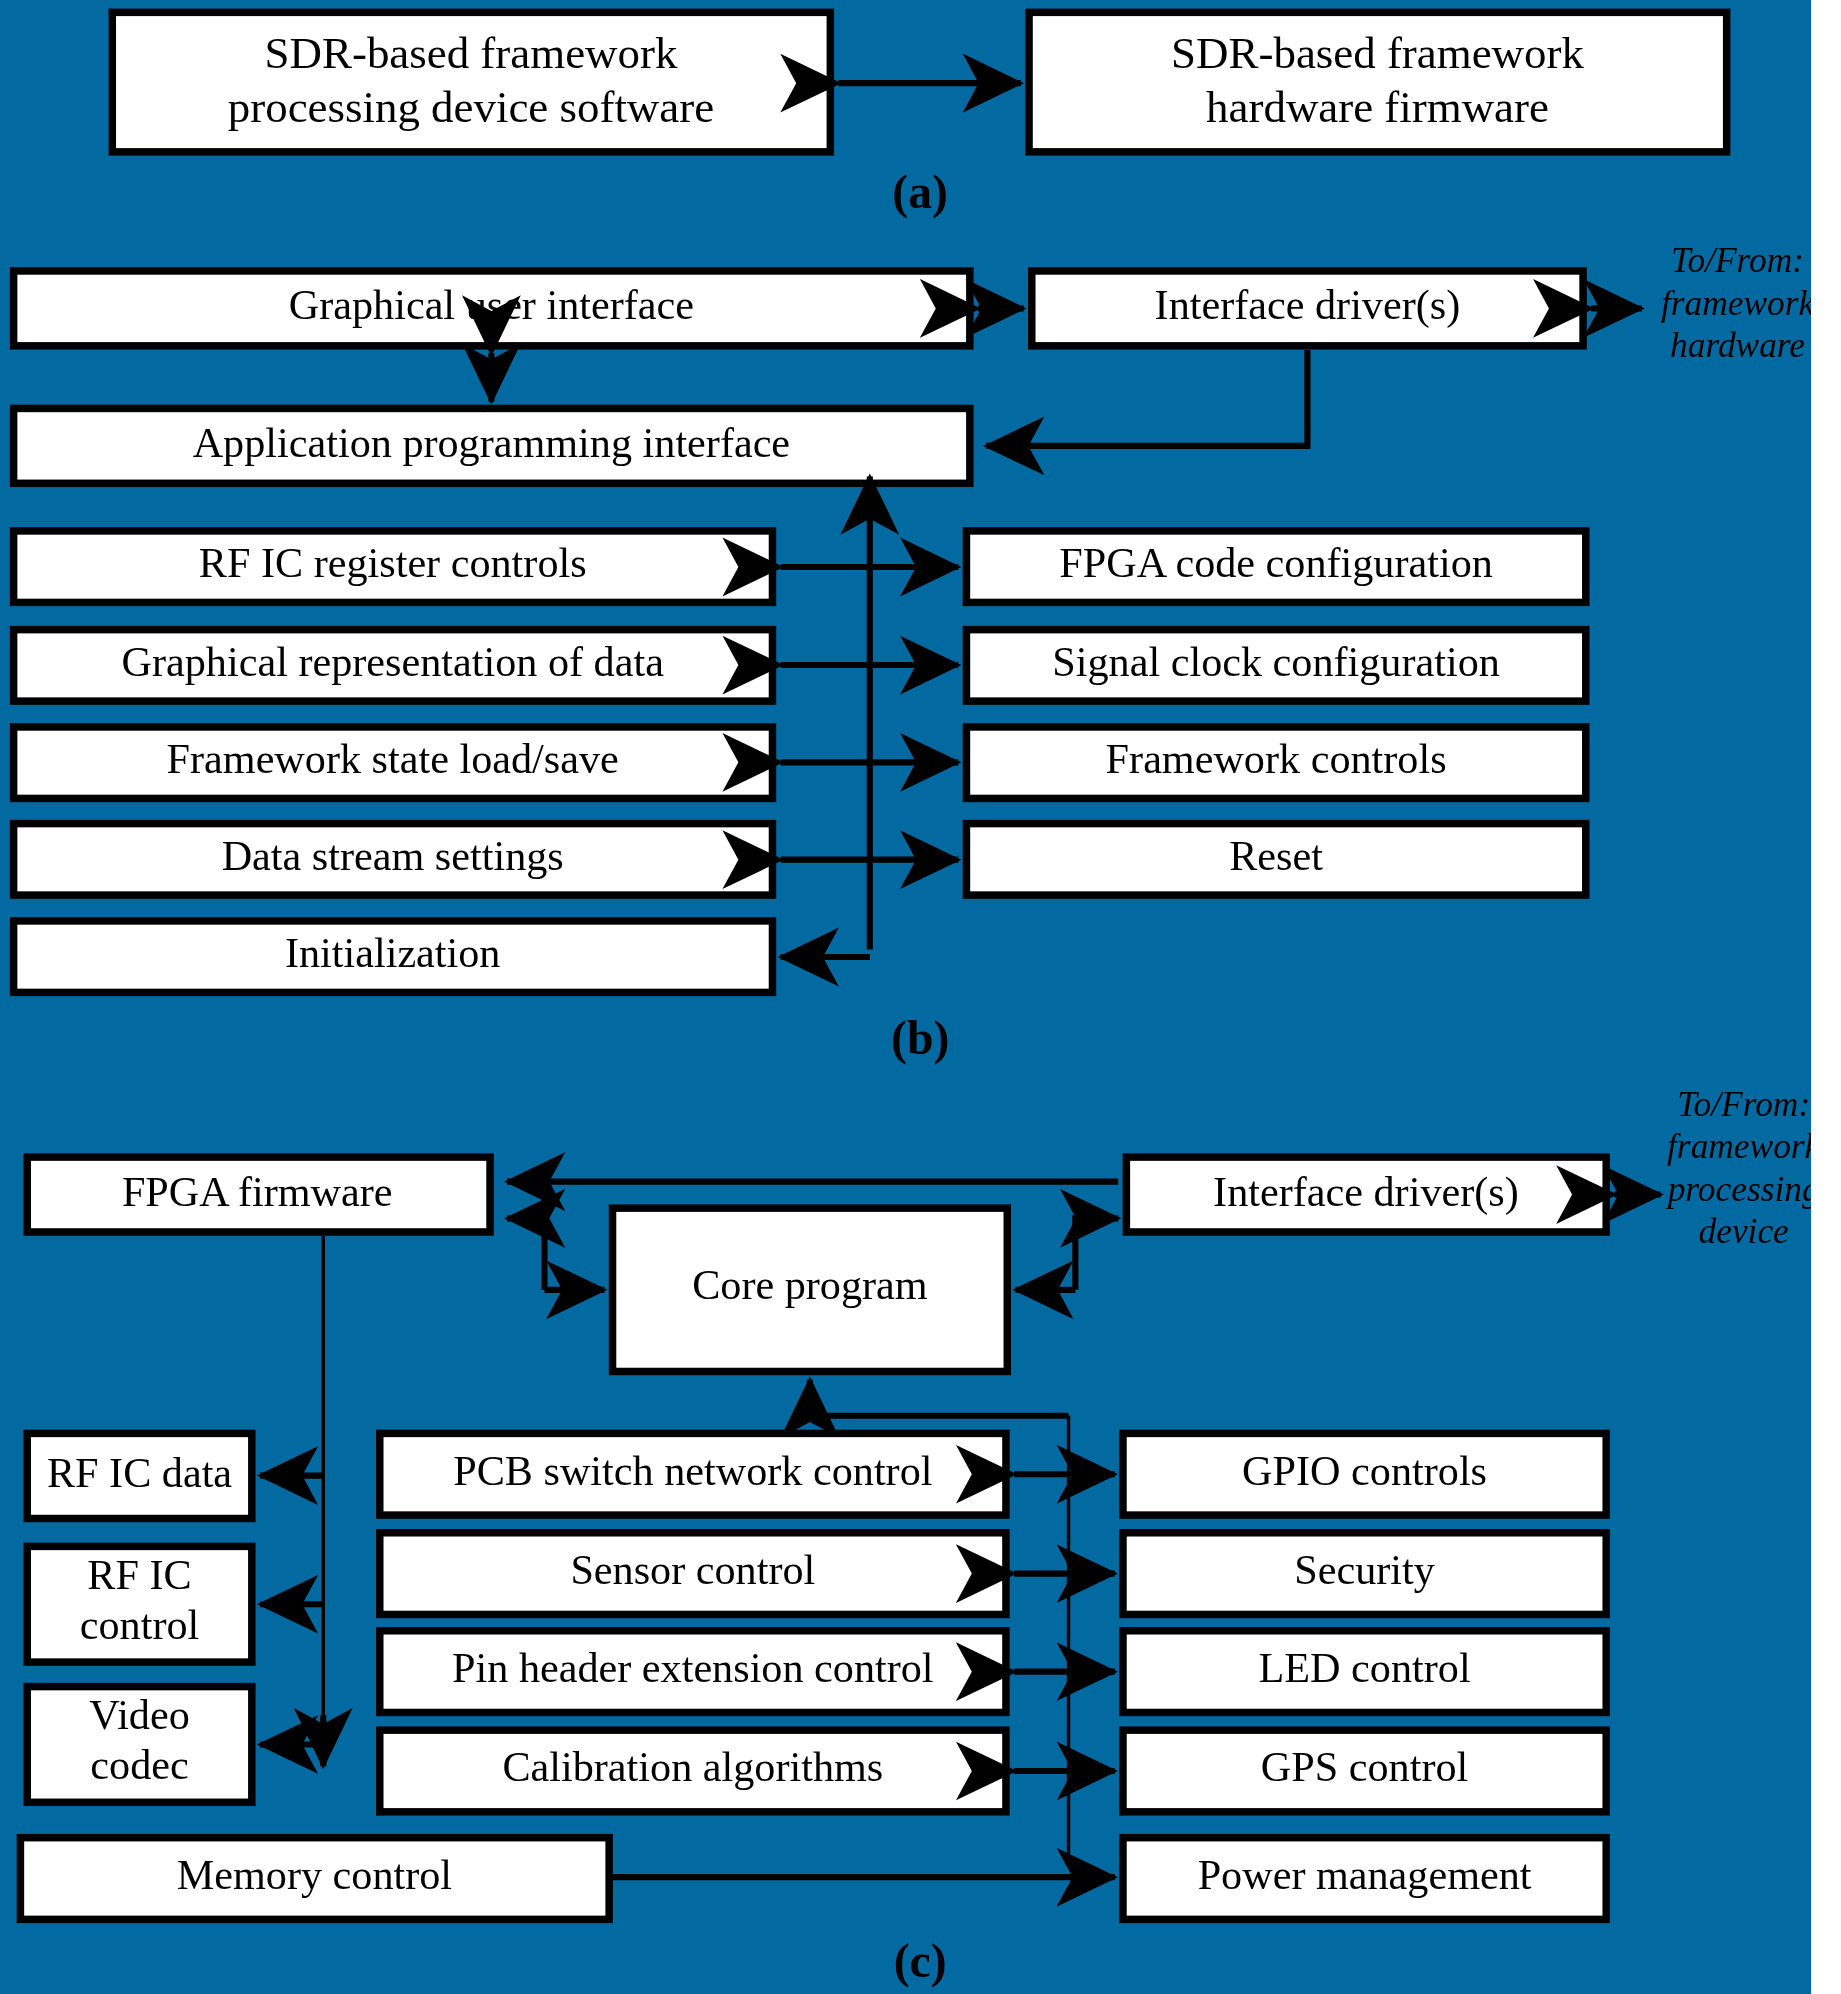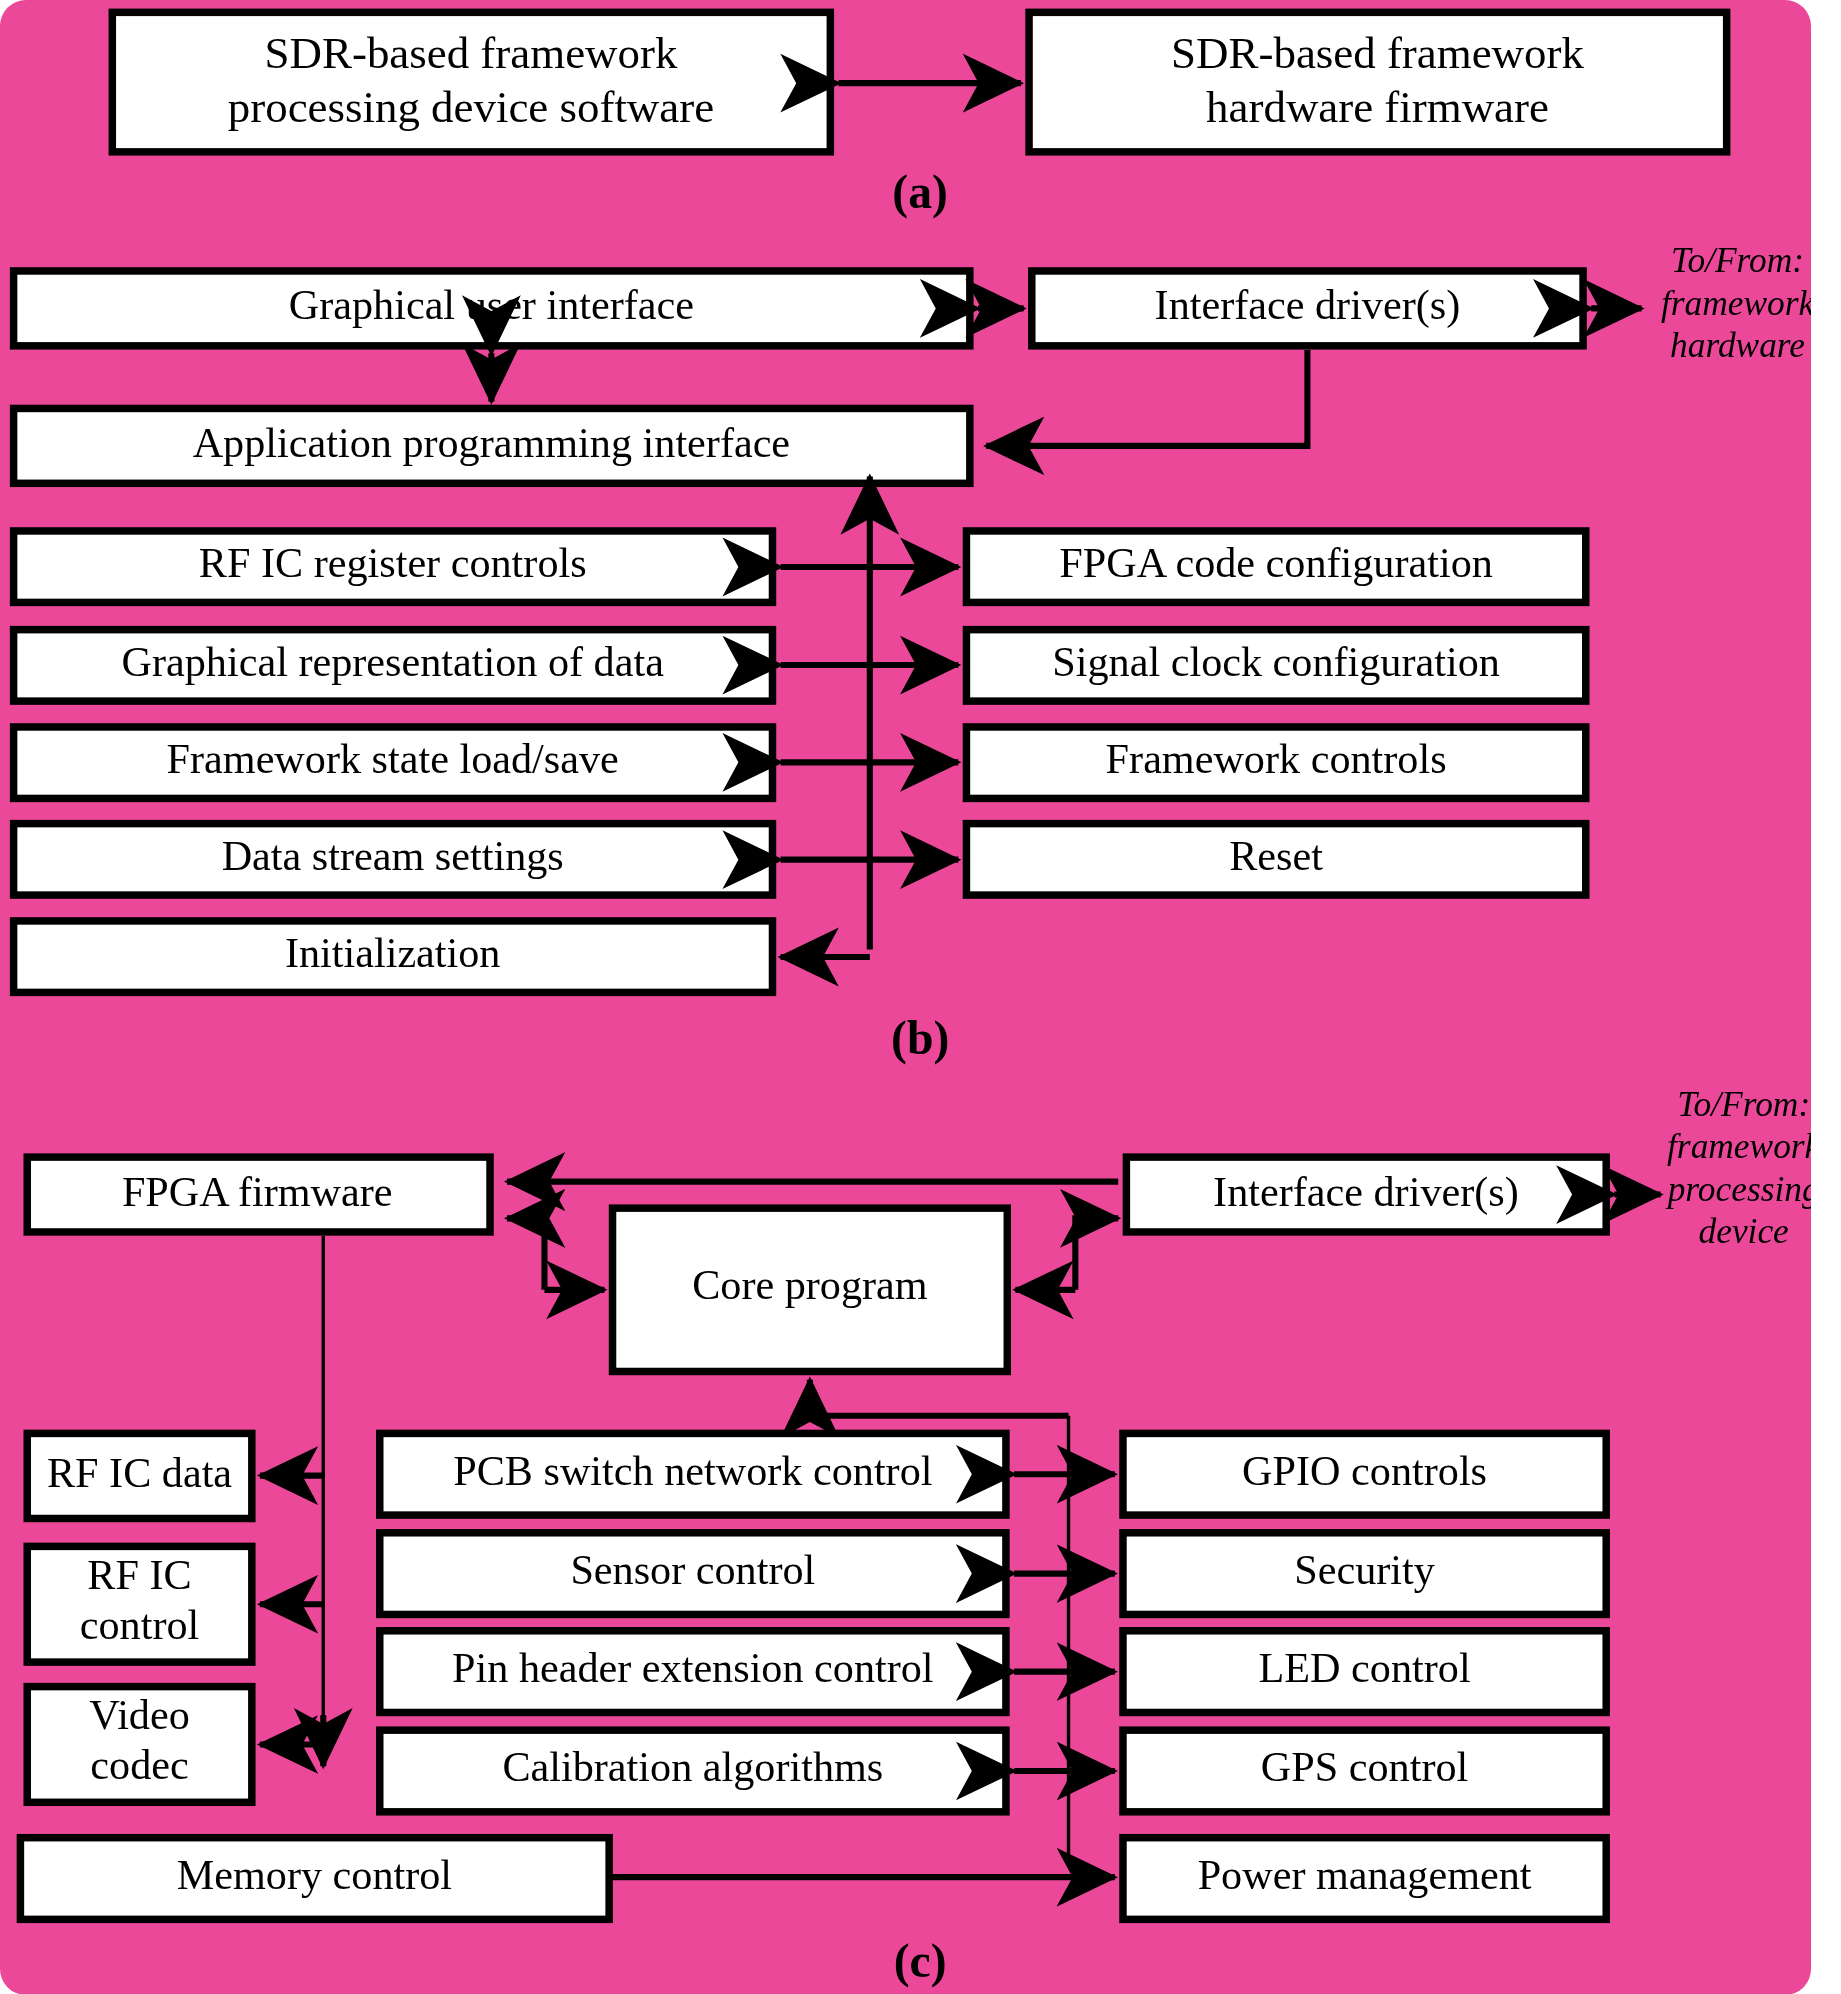--- a/index.html
+++ b/index.html
@@ -1,17 +1,17 @@
 <!DOCTYPE html>
 <html style="font-size:11px"><head>
 <meta charset="utf-8">
 <style>
   html,body{margin:0;padding:0;background:#ffffff;}
   body{font-family:"Liberation Serif", serif;}
-  #stage{position:relative;width:1811px;height:1995px;background:#ec4899;overflow:hidden;border-radius:26px;}
+  #stage{position:relative;width:1811px;height:1995px;background:#0369a1;overflow:hidden;}
   svg{position:absolute;left:0;top:0;width:1841px;height:1995px;}
   .bx{fill:#ffffff;stroke:#000000;stroke-width:11;}
   .ln{stroke:#000000;stroke-width:9;fill:none;}
   .ln-thin{stroke:#000000;stroke-width:5;fill:none;}
   .lbl{font-family:"Liberation Serif", serif;font-size:62px;fill:#000;text-anchor:middle;dominant-baseline:middle;}
   .lbl-lg{font-size:66px;}
   .panel{font-family:"Liberation Serif", serif;font-size:70px;font-weight:bold;fill:#000;text-anchor:middle;}
   .note{font-family:"Liberation Serif", serif;font-style:italic;font-size:52px;fill:#000;text-anchor:middle;}
 </style>
 </head>

